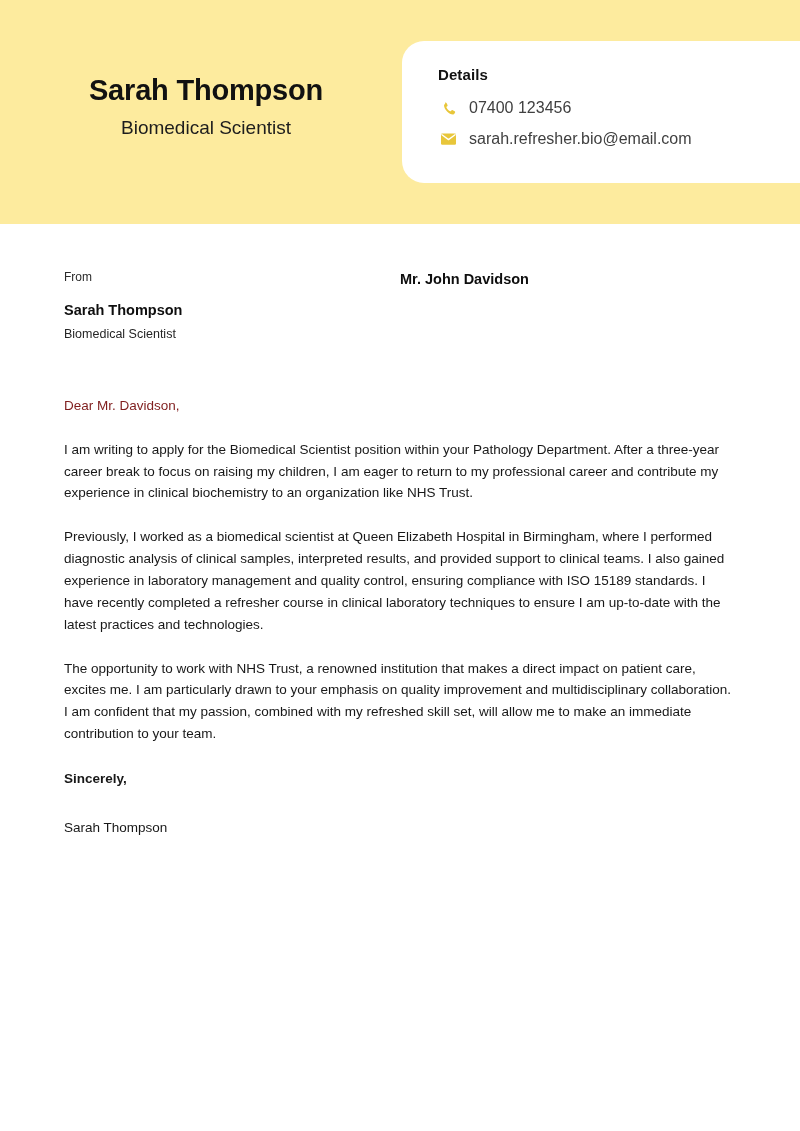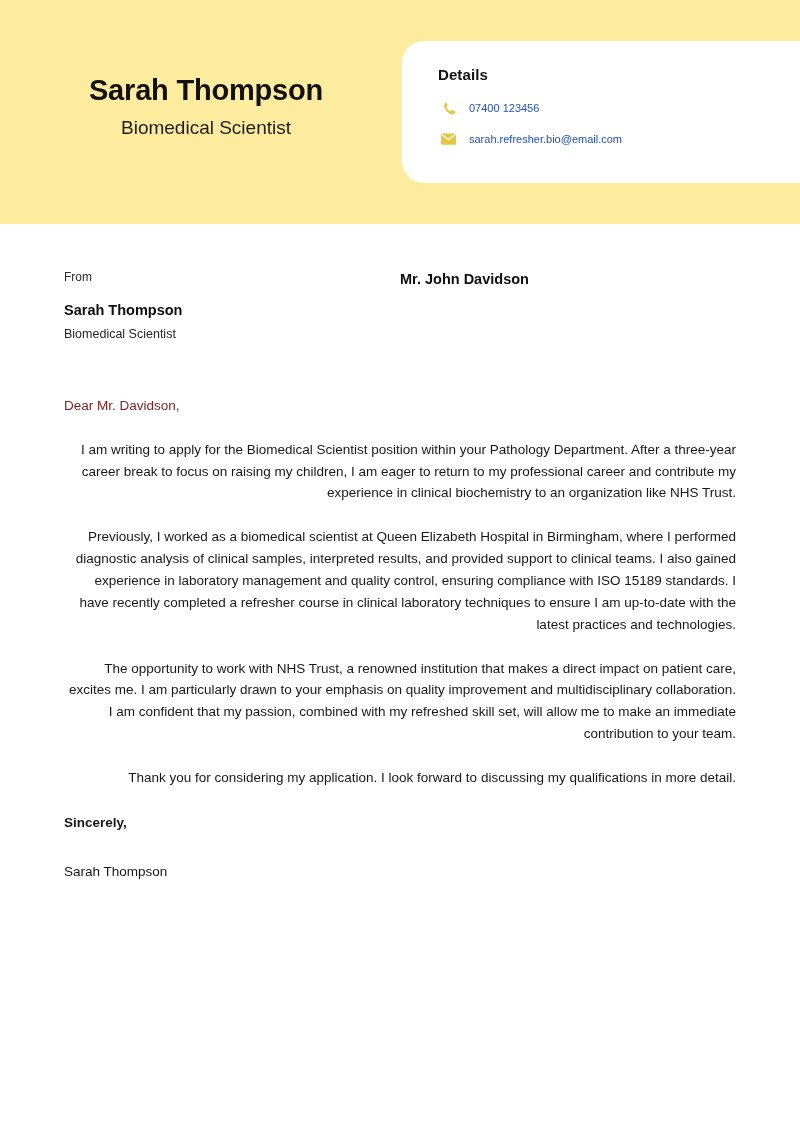--- a/index.html
+++ b/index.html
@@ -77,22 +77,22 @@
     width: 20px;
     min-width: 20px;
     height: 16px;
     margin-right: 11px;
     display: flex;
     align-items: center;
     justify-content: center;
   }
   .detail-icon svg { display: block; }
   .detail-text {
-    font-size: 11px;
-    color: #1d4ed8;
+    font-size: 16px;
+    color: #404040;
     line-height: 1;
     white-space: nowrap;
   }
 
   
   .letter {
     position: relative;
     padding: 0 64px;
     box-sizing: border-box;
     width: 800px;
@@ -131,21 +131,20 @@
     color: #7f1d1d;
     margin: 54px 0 0 0;
     line-height: 1.5;
   }
   .body-paragraph {
     font-size: 13.5px;
     color: #181818;
     line-height: 1.62;
     margin: 22px 0 0 0;
     max-width: 672px;
-    text-align: right;
   }
   .closing {
     font-size: 13.5px;
     color: #181818;
     margin: 24px 0 0 0;
     line-height: 1.5;
     font-weight: bold;
   }
   .signature {
     font-size: 13.5px;
@@ -199,17 +198,16 @@
     <div class="address-col">
       <p class="address-name">Mr. John Davidson</p>
     </div>
   </div>
 
   <p class="salutation">Dear Mr. Davidson,</p>
 
   <p class="body-paragraph">I am writing to apply for the Biomedical Scientist position within your Pathology Department. After a three-year career break to focus on raising my children, I am eager to return to my professional career and contribute my experience in clinical biochemistry to an organization like NHS Trust.</p>
   <p class="body-paragraph">Previously, I worked as a biomedical scientist at Queen Elizabeth Hospital in Birmingham, where I performed diagnostic analysis of clinical samples, interpreted results, and provided support to clinical teams. I also gained experience in laboratory management and quality control, ensuring compliance with ISO 15189 standards. I have recently completed a refresher course in clinical laboratory techniques to ensure I am up-to-date with the latest practices and technologies.</p>
   <p class="body-paragraph">The opportunity to work with NHS Trust, a renowned institution that makes a direct impact on patient care, excites me. I am particularly drawn to your emphasis on quality improvement and multidisciplinary collaboration. I am confident that my passion, combined with my refreshed skill set, will allow me to make an immediate contribution to your team.</p>
-  <p class="body-paragraph">Thank you for considering my application. I look forward to discussing my qualifications in more detail.</p>
 
   <p class="closing">Sincerely,</p>
   <p class="signature">Sarah Thompson</p>
 </div>
 
 </body></html>

